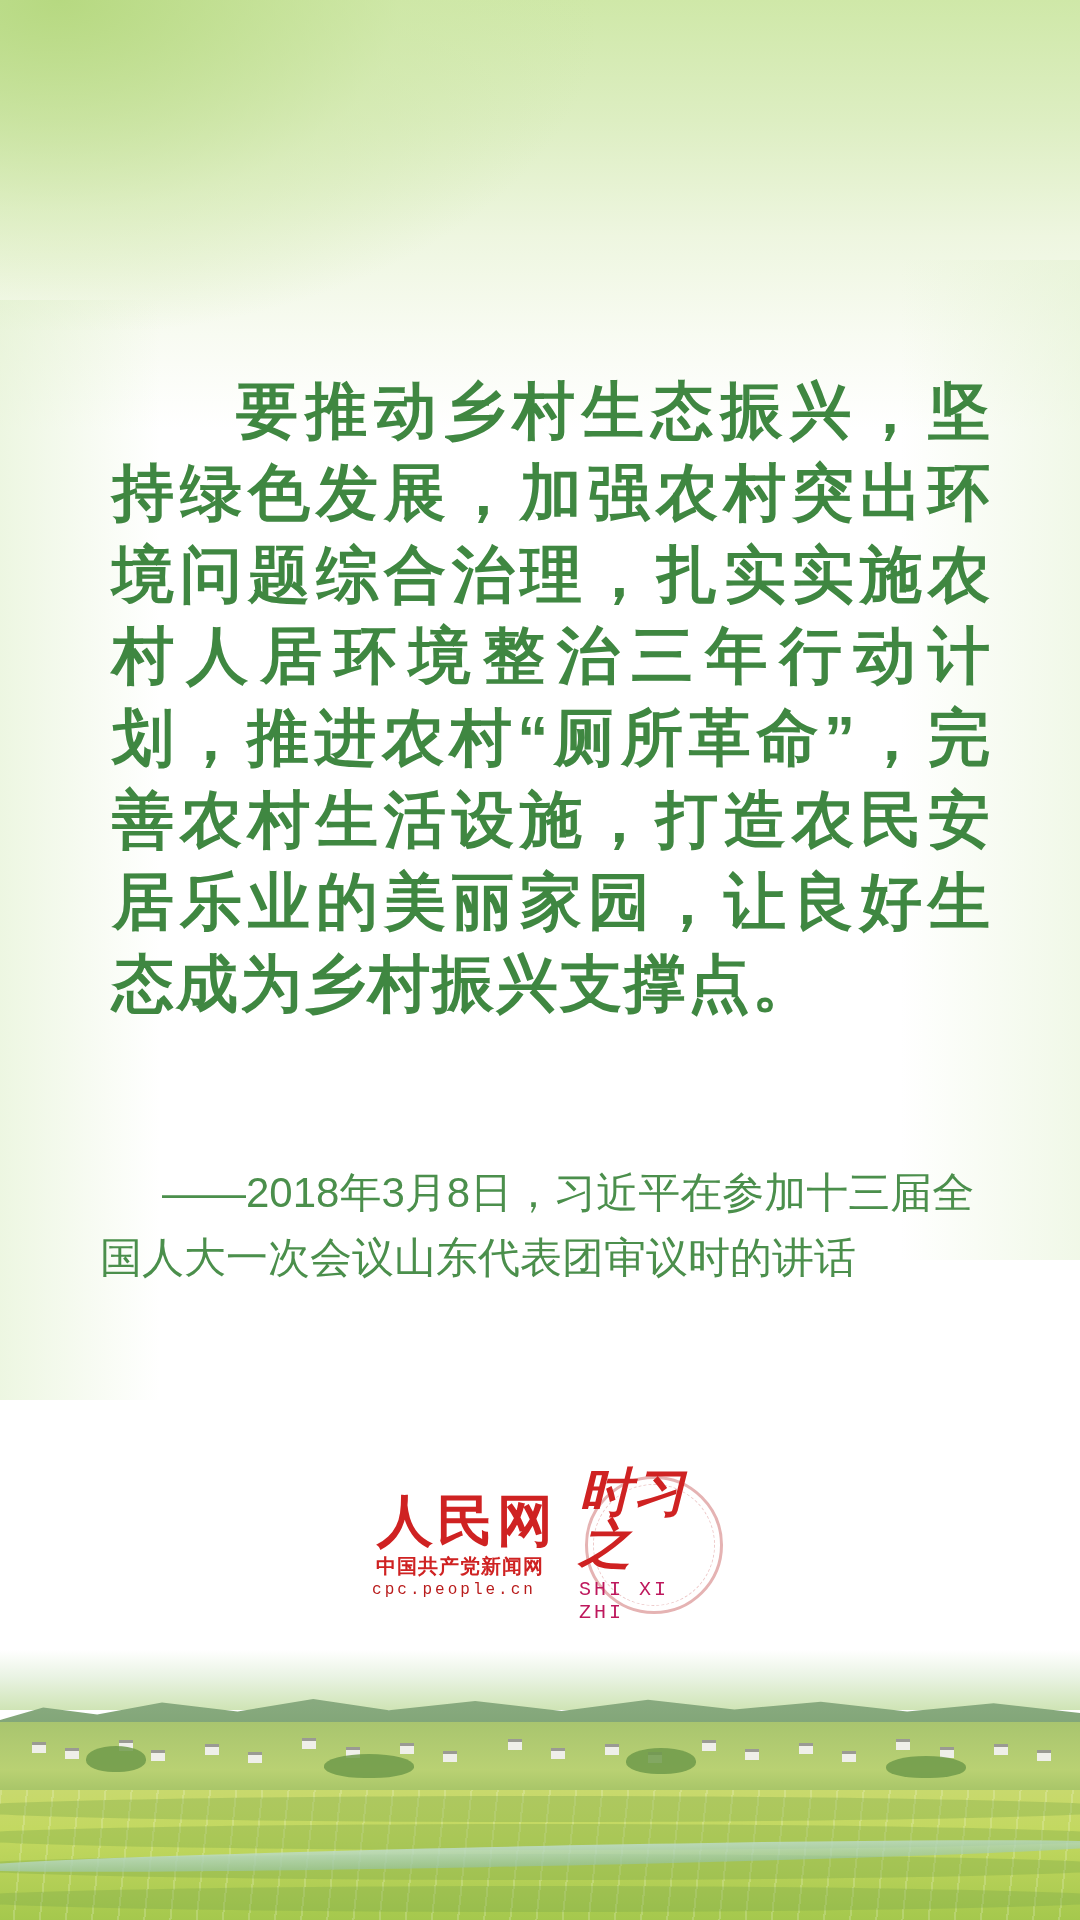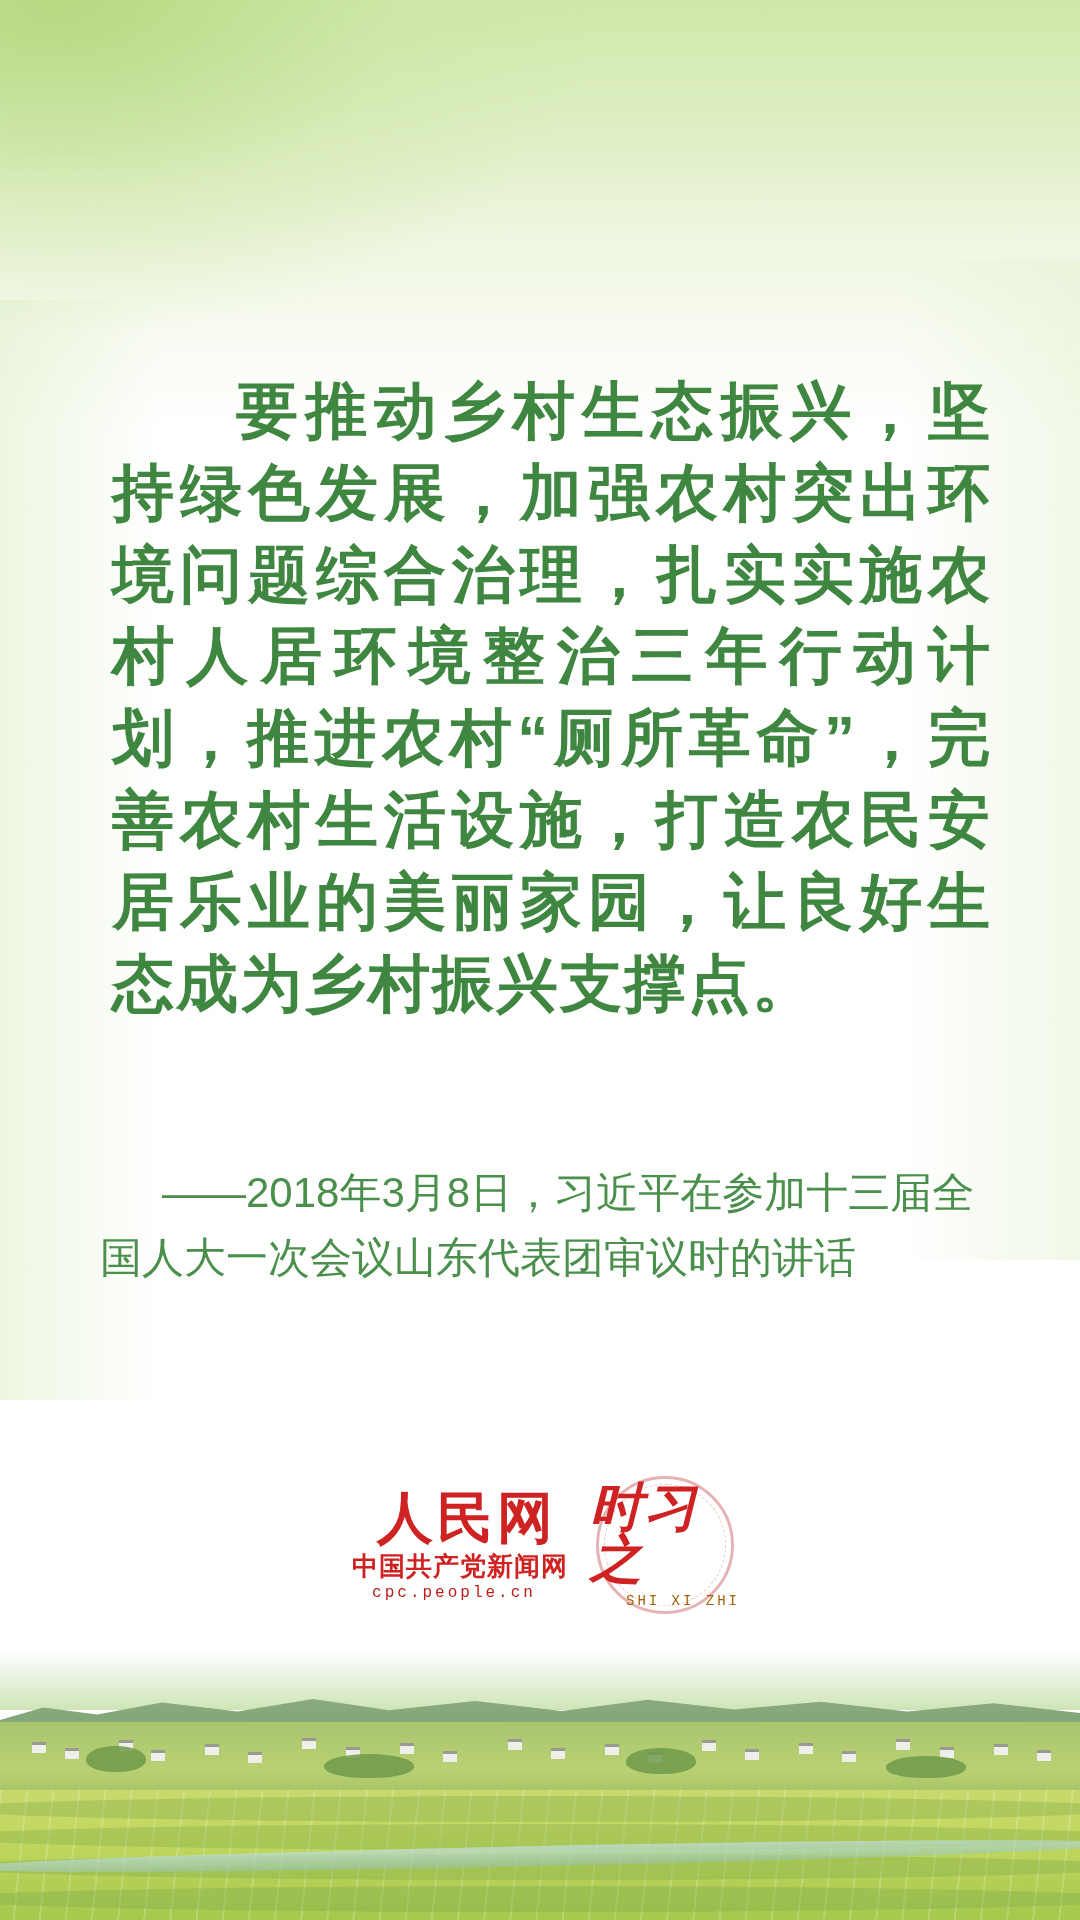--- a/index.html
+++ b/index.html
@@ -101,40 +101,40 @@
   .people-logo .cn {
     font-size: 56px;
     font-weight: 700;
     color: #cf2222;
     letter-spacing: 4px;
     font-family: "DejaVu Sans", "Liberation Sans", sans-serif;
     margin-left: 26px;
   }
   .people-logo .sub {
     margin-top: 7px;
-    font-size: 26px;
+    font-size: 20px;
     color: #cf2222;
     letter-spacing: 1px;
     font-weight: 700;
     margin-left: 12px;
   }
   .people-logo .url {
     margin-top: 6px;
     font-size: 16px;
     color: #b91c1c;
     letter-spacing: 3px;
     font-family: "Liberation Mono", "DejaVu Sans Mono", monospace;
   }
   .shixizhi {
     position: relative;
     width: 150px;
     height: 150px;
     display: flex;
     flex-direction: column;
-    align-items: flex-end;
+    align-items: flex-start;
     justify-content: center;
   }
   .shixizhi .ring {
     position: absolute;
     left: 6px; top: 6px;
     width: 138px;
     height: 138px;
     border-radius: 50%;
     border: 3px solid #e5b3b3;
     box-sizing: border-box;
@@ -153,22 +153,22 @@
     font-size: 52px;
     font-weight: 700;
     color: #cf2222;
     font-style: italic;
     letter-spacing: 2px;
     line-height: 1;
   }
   .shixizhi .py {
     position: relative;
     margin-top: 8px;
-    font-size: 14px;
-    color: #a16207;
+    font-size: 20px;
+    color: #be185d;
     letter-spacing: 3px;
     font-family: "Liberation Mono", "DejaVu Sans Mono", monospace;
   }
 
   
   .landscape {
     position: absolute;
     left: 0;
     bottom: 0;
     width: 100%;

